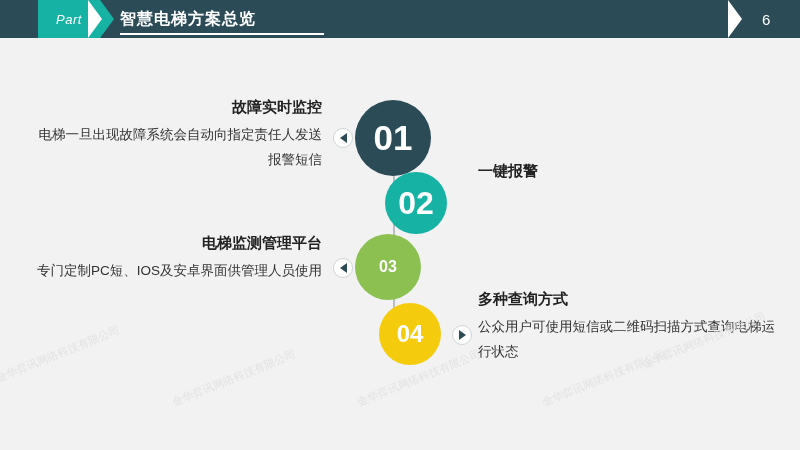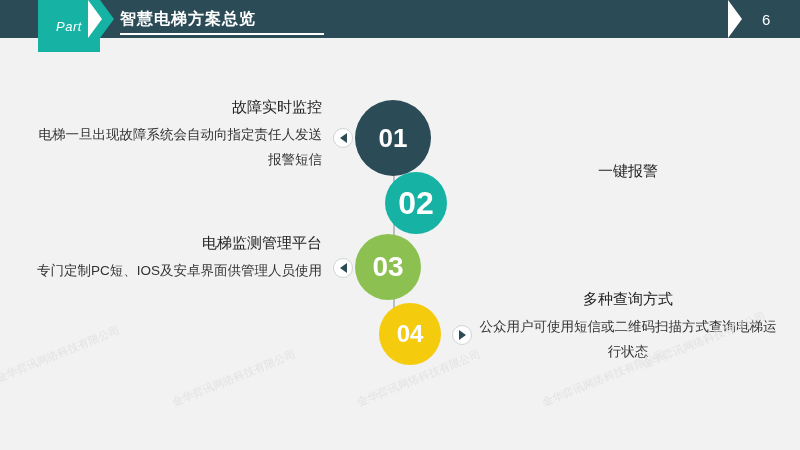--- a/index.html
+++ b/index.html
@@ -21,21 +21,21 @@
     left: 0;
     top: 0;
     width: 800px;
     height: 38px;
     background: #2b4b57;
   }
   .header-part {
     position: absolute;
     left: 38px;
     top: 0;
-    height: 52px;
+    height: 38px;
     width: 62px;
     background: #16b3a5;
     display: flex;
     align-items: center;
     justify-content: center;
   }
   .header-part span {
     color: #ffffff;
     font-size: 13px;
     font-style: italic;
@@ -123,23 +123,23 @@
   .circle {
     position: absolute;
     border-radius: 50%;
     display: flex;
     align-items: center;
     justify-content: center;
     color: #ffffff;
     font-weight: bold;
     font-family: "Liberation Sans", sans-serif;
   }
-  .c1 { left: 355px; top: 100px;  width: 76px; height: 76px; background: #2b4b57; font-size: 26px; }
+  .c1 { left: 355px; top: 100px;  width: 76px; height: 76px; background: #2b4b57; font-size: 35px; }
   .c2 { left: 385px; top: 172px;  width: 62px; height: 62px; background: #16b3a5; font-size: 32px; }
-  .c3 { left: 355px; top: 234px;  width: 66px; height: 66px; background: #8cc152; font-size: 28px; }
+  .c3 { left: 355px; top: 234px;  width: 66px; height: 66px; background: #8cc152; font-size: 16px; }
   .c4 { left: 379px; top: 303px;  width: 62px; height: 62px; background: #f5cb0d; font-size: 24px; }
 
   
   .arrow {
     position: absolute;
     width: 18px;
     height: 18px;
     border-radius: 50%;
     background: #ffffff;
     border: 1px solid #cfd4d6;
@@ -157,32 +157,32 @@
   .arrow-left i  { border-right: 7px solid #2b4b57; }
   .arrow-right i { border-left: 7px solid #2b4b57; }
   .a1 { left: 333px; top: 128px; }
   .a3 { left: 333px; top: 258px; }
   .a4 { left: 452px; top: 325px; }
 
   
   .tb { position: absolute; }
   .tb .ttl {
     font-size: 15px;
-    font-weight: normal;
+    font-weight: bold;
     color: #222222;
     line-height: 22px;
   }
   .tb .body {
     font-size: 13.5px;
     color: #333333;
     line-height: 25px;
     margin-top: 4px;
   }
   .tb-left { text-align: right; }
-  .tb-right { text-align: center; }
+  .tb-right { text-align: left; }
 
   .t1 { left: 30px;  top: 96px;  width: 292px; }
   .t2 { left: 478px; top: 160px; width: 300px; }
   .t3 { left: 30px;  top: 232px; width: 292px; }
   .t4 { left: 478px; top: 288px; width: 300px; }
 
   
   .wm {
     position: absolute;
     color: #e2e2e2;

